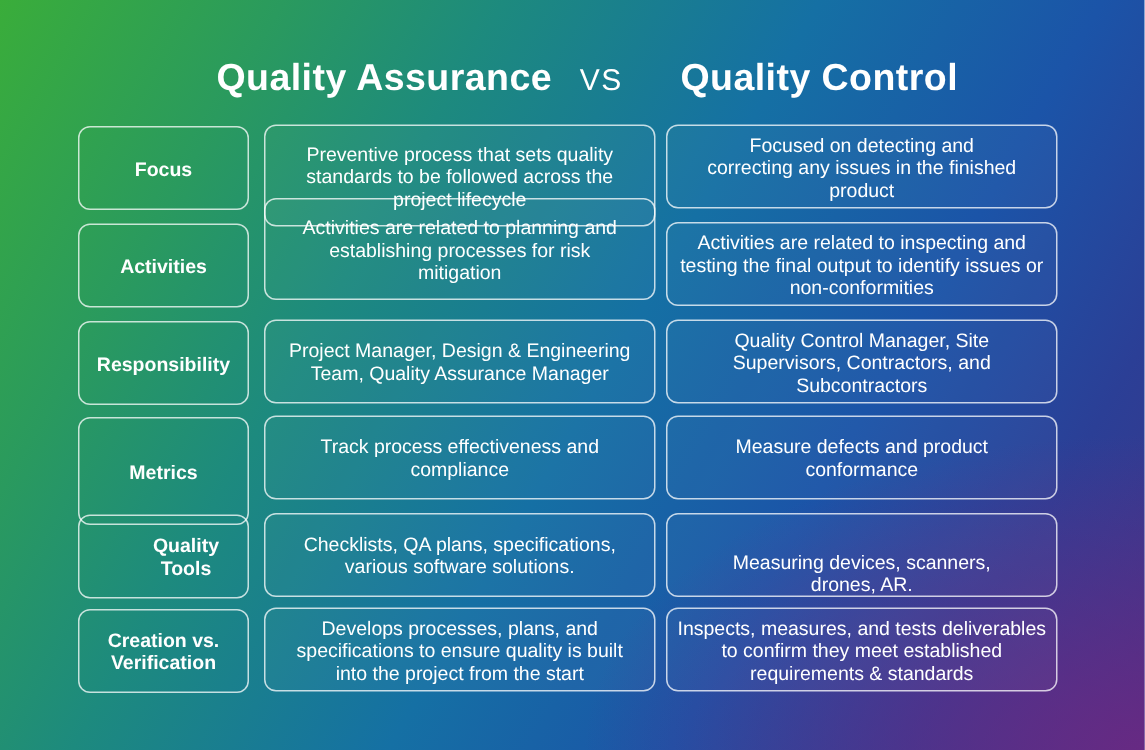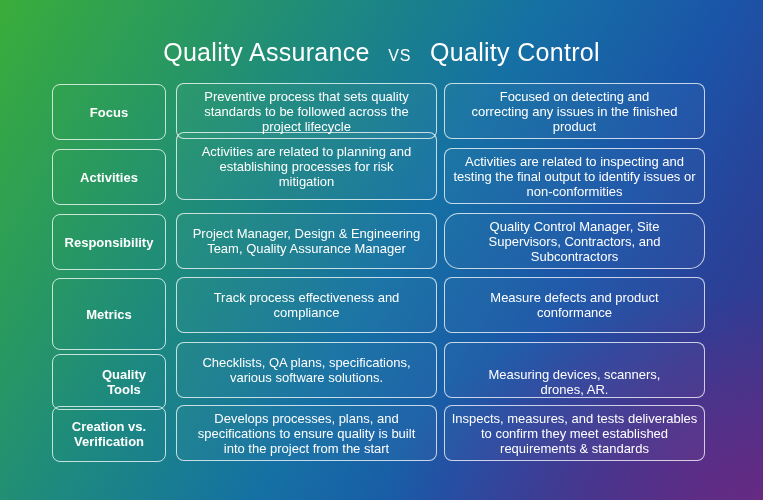--- a/index.html
+++ b/index.html
@@ -8,22 +8,22 @@
       font-family:"Liberation Sans", sans-serif;
       background:
         radial-gradient(ellipse 70% 60% at 100% 100%, rgba(110,40,130,0.85) 0%, rgba(110,40,130,0) 70%),
         linear-gradient(120deg, #3aad3a 0%, #2a9a5e 18%, #1d8a7e 32%, #1570a4 52%, #1b54a8 70%, #2b3f96 85%, #3e3488 100%);
       color:#fff;
     }
     .title {
       position:absolute; top:38px; left:0; width:763px; text-align:center;
       white-space:nowrap;
     }
-    .title .big { font-weight:normal; font-size:25px; letter-spacing:0.3px; }
-    .title .vs { font-size:16px; margin:16px 14px; letter-spacing:1px; }
+    .title .big { font-weight:bold; font-size:25px; letter-spacing:0.3px;margin-left:20px; }
+    .title .vs { font-size:20px; margin:16px 14px; letter-spacing:1px; }
     .box {
       position:absolute; border:1.4px solid rgba(255,255,255,0.75); border-radius:8px;
       display:flex; align-items:center; justify-content:center; text-align:center;
       box-sizing:border-box; padding:0 6px;
     }
     .label { left:52px; width:114px; font-weight:bold; font-size:13px; line-height:15px; }
     .qa { left:176px; width:261px; font-size:13px; line-height:15px; }
     .qc { left:444px; width:261px; font-size:13px; line-height:15px; }
     .qa, .qc { background:rgba(255,255,255,0.03); }
   </style>
@@ -34,21 +34,21 @@
   <span class="big">Quality Assurance</span>
   <span class="vs">VS</span>
   <span class="big">Quality Control</span>
 </div>
 
 <div>
 
   <div class="box label" style="top:84px;height:56px;text-align:right;">
       <span>Focus</span>
     </div>
-  <div class="box qa" style="top:83px;height:56px;">
+  <div class="box qa" style="top:83px;height:68px;">
       <span>Preventive process that sets quality standards to be followed across the project lifecycle</span>
     </div>
   <div class="box qc" style="top:83px;height:56px;padding:0 26px;">
       <span>Focused on detecting and correcting any issues in the finished product</span>
     </div>
 
   <div class="box label" style="top:149px;height:56px;">
       <span>Activities</span>
     </div>
   <div class="box qa" style="top:132px;height:68px;padding:0 18px;">
@@ -57,35 +57,35 @@
   <div class="box qc" style="top:148px;height:56px;align-items:center;">
       <span>Activities are related to inspecting and testing the final output to identify issues or non-conformities</span>
     </div>
 
   <div class="box label" style="top:214px;height:56px;">
       <span>Responsibility</span>
     </div>
   <div class="box qa" style="top:213px;height:56px;">
       <span>Project Manager, Design &amp; Engineering Team, Quality Assurance Manager</span>
     </div>
-  <div class="box qc" style="top:213px;height:56px;padding:16px 24px;border-radius:15px;">
+  <div class="box qc" style="top:213px;height:56px;padding:16px 24px;">
       <span>Quality Control Manager, Site Supervisors, Contractors, and Subcontractors</span>
     </div>
 
   <div class="box label" style="top:278px;height:72px;">
       <span>Metrics</span>
     </div>
   <div class="box qa" style="top:277px;height:56px;padding:0 30px;">
       <span>Track process effectiveness and compliance</span>
     </div>
   <div class="box qc" style="top:277px;height:56px;padding:0 30px;">
       <span>Measure defects and product conformance</span>
     </div>
 
-  <div class="box label" style="top:354px;height:56px;padding-left:36px;">
+  <div class="box label" style="top:343px;height:56px;padding-left:36px;">
       <span>Quality Tools</span>
     </div>
   <div class="box qa" style="top:342px;height:56px;">
       <span>Checklists, QA plans, specifications, various software solutions.</span>
     </div>
   <div class="box qc" style="top:342px;height:56px;padding:0 30px;align-items:flex-end;">
       <span>Measuring devices, scanners, drones, AR.</span>
     </div>
 
   <div class="box label" style="top:406px;height:56px;padding:0 10px;">

